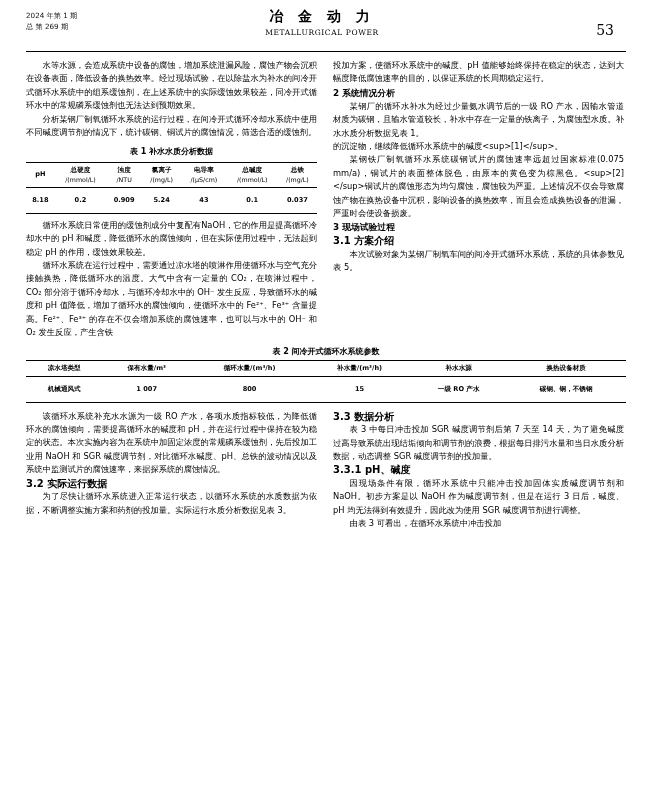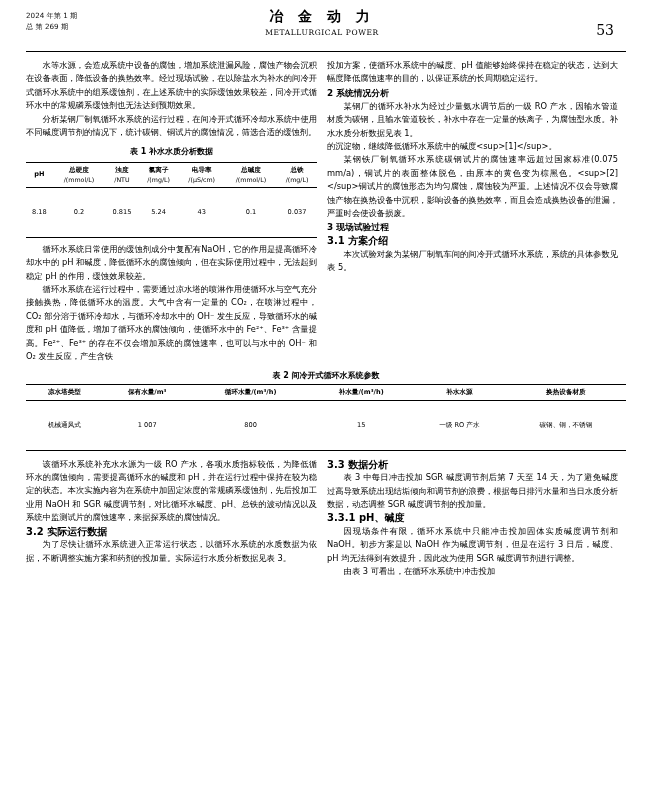--- a/index.html
+++ b/index.html
@@ -63,21 +63,21 @@
   }
   .rule {
     margin: 3px 26px 0 26px;
     border-top: 1px solid #000;
     height: 0;
   }
   
   .cols {
     display: flex;
     margin: 7px 26px 0 26px;
-    gap: 10px;
+    gap: 16px;
   }
   .col {
     width: 291px;
     font-size: 8.3px;
     line-height: 13.4px;
     text-align: justify;
     color: #000;
   }
   .col p {
     margin: 0;
@@ -106,24 +106,24 @@
     color: #000;
   }
   table.doc {
     border-collapse: collapse;
     width: 100%;
     font-size: 6.6px;
     color: #000;
   }
   table.doc th, table.doc td {
     text-align: center;
-    padding: 20px 1px;
+    padding: 8px 1px;
     border: none;
     line-height: 9px;
-    font-weight: normal;
+    font-weight: bold;
   }
   table.doc thead tr th { font-weight: 700; }
   table.doc { border-top: 1.1px solid #000; border-bottom: 1.1px solid #000; }
   table.doc thead tr { border-bottom: 0.6px solid #000; }
   table.doc thead th { padding: 3px 1px 3px 1px; }
   table.doc .unit { display:block; font-weight: normal; font-size: 6.3px; }
   
   .wide-tbl-wrap {
     margin: 6px 0 5px 0;
   }
@@ -184,21 +184,21 @@
               <th>
                 <span>总铁</span>
                 <span class="unit">/(mg/L)</span>
               </th>
             </tr>
           </thead>
           <tbody>
             <tr>
               <td>8.18</td>
               <td>0.2</td>
-              <td>0.815</td>
+              <td>0.909</td>
               <td>5.24</td>
               <td>43</td>
               <td>0.1</td>
               <td>0.037</td>
             </tr>
           </tbody>
         </table>
       </div>
 
       <p>循环水系统日常使用的缓蚀剂成分中复配有NaOH，它的作用是提高循环冷却水中的 pH 和碱度，降低循环水的腐蚀倾向，但在实际使用过程中，无法起到稳定 pH 的作用，缓蚀效果较差。</p>

